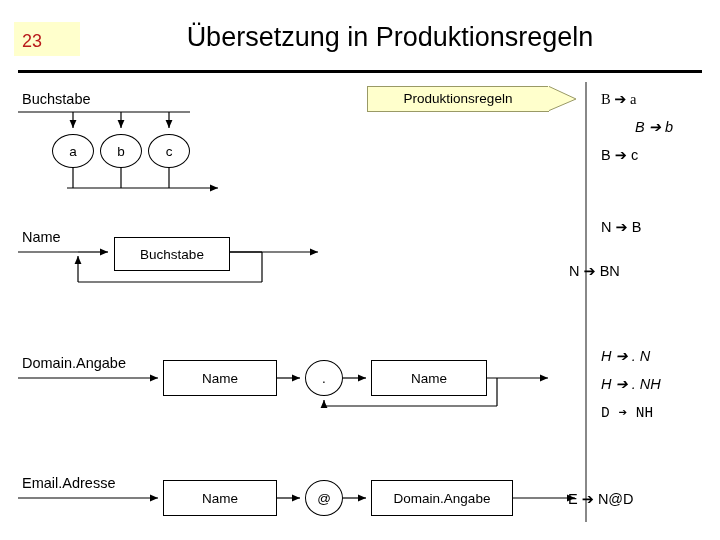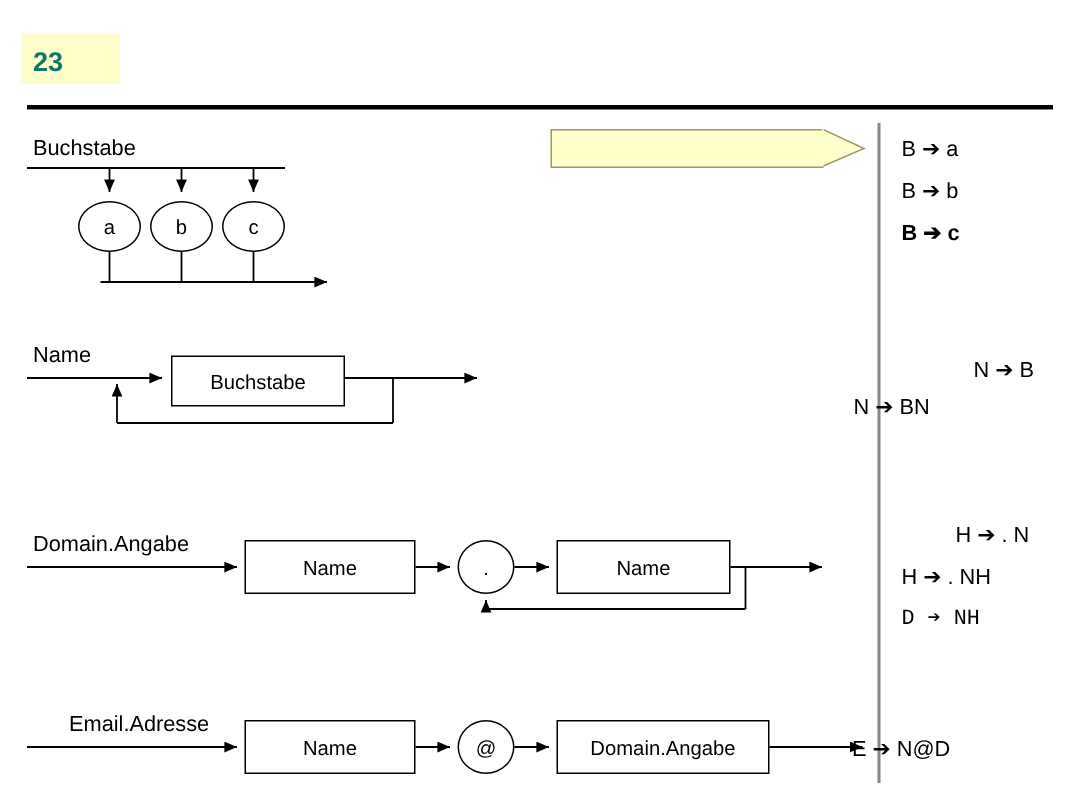--- a/index.html
+++ b/index.html
@@ -27,22 +27,21 @@
     top: 22px;
     width: 66px;
     height: 34px;
     background: #ffffcc;
   }
   .slide-number {
     position: absolute;
     left: 22px;
     top: 31px;
     font-size: 18px;
-    color: #0f766e;
-    font-weight: bold;
+    color: #b91c1c;
   }
   .title {
     position: absolute;
     left: 80px;
     top: 22px;
     width: 620px;
     text-align: center;
     font-size: 27px;
     color: #000000;
     letter-spacing: 0px;
@@ -136,34 +135,36 @@
     pointer-events: none;
   }
 </style>
 </head>
 <body>
 
 <div class="slide">
 
   <div class="slide-number-box"></div>
   <div class="slide-number">23</div>
+  <div class="title">Übersetzung in Produktionsregeln</div>
   <div class="title-rule"></div>
 
   <div class="right-divider"></div>
 
   <div class="callout"></div>
+  <div class="callout-label">Produktionsregeln</div>
   <svg class="callout-tail" viewBox="0 0 30 26">
     <path d="M0,0 L28,13 L0,25" fill="#ffffcc" stroke="#999966" stroke-width="1"></path>
     <line x1="0" y1="0" x2="0" y2="25" stroke="#ffffcc" stroke-width="2"></line>
   </svg>
 
   <div class="row-label" style="left:22px; top:91px;">Buchstabe</div>
   <div class="row-label" style="left:22px; top:229px;">Name</div>
   <div class="row-label" style="left:22px; top:355px;">Domain.Angabe</div>
-  <div class="row-label" style="left:22px; top:475px;margin-left:24px;">Email.Adresse</div>
+  <div class="row-label" style="left:22px; top:475px;">Email.Adresse</div>
 
   <div class="oval" style="left:52px; top:134px; width:42px; height:34px;">a</div>
   <div class="oval" style="left:100px; top:134px; width:42px; height:34px;">b</div>
   <div class="oval" style="left:148px; top:134px; width:42px; height:34px;">c</div>
 
   <div class="box" style="left:114px; top:237px; width:116px; height:34px;">Buchstabe</div>
 
   <div class="box" style="left:163px; top:360px; width:114px; height:36px;">Name</div>
   <div class="oval" style="left:305px; top:360px; width:38px; height:36px;">.</div>
   <div class="box" style="left:371px; top:360px; width:116px; height:36px;">Name</div>
@@ -208,26 +209,26 @@
       <line x1="324" y1="406" x2="324" y2="400" marker-end="url(#ar)"></line>
 
       <line x1="18" y1="498" x2="60" y2="498"></line>
       <line x1="60" y1="498" x2="158" y2="498" marker-end="url(#ar)"></line>
       <line x1="277" y1="498" x2="300" y2="498" marker-end="url(#ar)"></line>
       <line x1="343" y1="498" x2="366" y2="498" marker-end="url(#ar)"></line>
       <line x1="513" y1="498" x2="575" y2="498" marker-end="url(#ar)"></line>
     </g>
   </svg>
 
-  <div class="prod-rule" style="left:601px; top:91px;">B ➔ a</div>
-  <div class="prod-rule" style="left:601px; top:119px;">B ➔ b</div>
-  <div class="prod-rule" style="left:601px; top:147px;font-weight:bold;">B ➔ c</div>
-
-  <div class="prod-rule" style="left:601px; top:238px;margin-left:48px;">N ➔ B</div>
+  <div class="prod-rule" style="left:601px; top:91px;font-family:Liberation Serif, serif;">B ➔ a</div>
+  <div class="prod-rule" style="left:635px; top:119px;font-style:italic;">B ➔ b</div>
+  <div class="prod-rule" style="left:601px; top:147px;">B ➔ c</div>
+
+  <div class="prod-rule" style="left:601px; top:219px;">N ➔ B</div>
   <div class="prod-rule" style="left:569px; top:263px;">N ➔ BN</div>
 
-  <div class="prod-rule" style="left:637px; top:348px;">H ➔ . N</div>
-  <div class="prod-rule" style="left:601px; top:376px;">H ➔ . NH</div>
+  <div class="prod-rule" style="left:601px; top:348px;font-style:italic;">H ➔ . N</div>
+  <div class="prod-rule" style="left:601px; top:376px;font-style:italic;">H ➔ . NH</div>
   <div class="prod-rule" style="left:601px; top:404px;font-family:Liberation Mono, monospace;">D ➔ NH</div>
 
   <div class="prod-rule" style="left:568px; top:491px;">E ➔ N@D</div>
 
 </div>
 
 </body></html>

